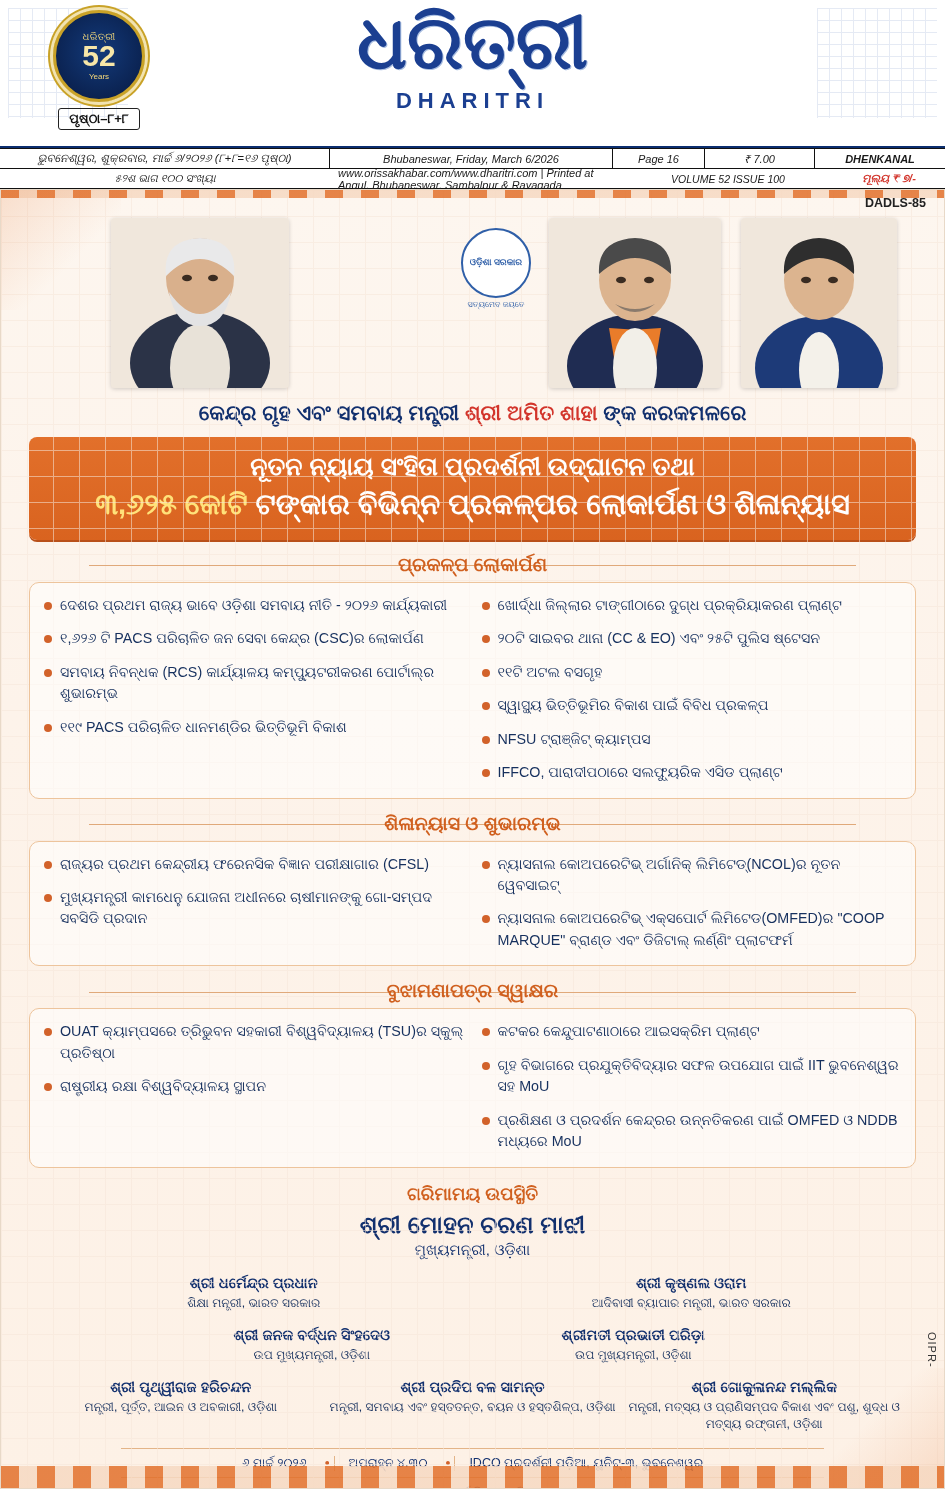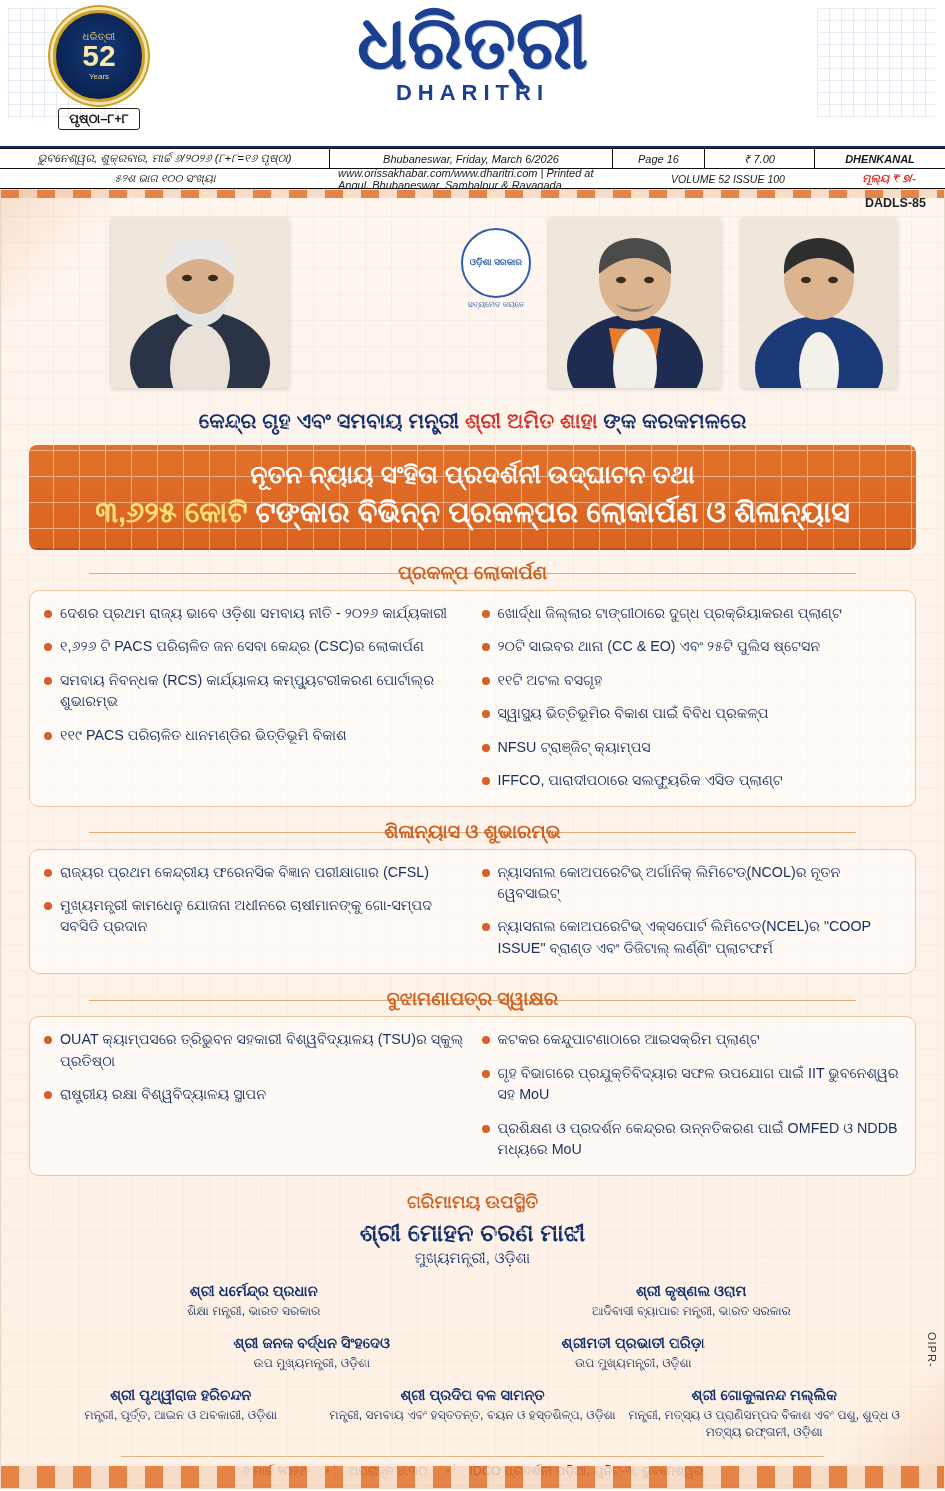--- a/index.html
+++ b/index.html
@@ -41,21 +41,21 @@
     border:1px solid #222; border-radius:3px;
     padding:2px 10px; font-size:13px; font-weight:bold; color:#111;
   }
   .logo-wrap { position:absolute; left:0; right:0; top:8px; text-align:center; }
   .logo-odia {
     font-size:74px; line-height:.95; font-weight:bold; color:#1b3f91;
     font-family:"Liberation Sans", sans-serif;
     text-shadow: 1px 1px 0 #a8bde0;
   }
   .logo-en {
-    font-size:22px; letter-spacing:6px; font-weight:bold; color:#1b3f91; margin-top:2px;
+    font-size:22px; letter-spacing:6px; font-weight:bold; color:#1b3f91; margin-top:10px;
   }
   .grid-deco { position:absolute; right:8px; top:8px; width:120px; height:110px;
     background-image: linear-gradient(#dfe6f2 1px, transparent 1px), linear-gradient(90deg,#dfe6f2 1px, transparent 1px);
     background-size: 12px 12px; opacity:.8;}
   .grid-deco.left { left:8px; right:auto; }
 
   
   .bar {
     border-top:1px solid #111; border-bottom:1px solid #111;
     display:flex; align-items:stretch; font-size:11px;
@@ -107,21 +107,21 @@
   .state-emblem { position:absolute; left:458px; top:16px; width:74px; height:86px; text-align:center;}
   .state-emblem .circ {
     width:70px;height:70px;border-radius:50%;margin:0 auto;
     border:2px solid #2f5fa8; background:#fff;
     display:flex;align-items:center;justify-content:center;
     color:#2f5fa8; font-size:9px; line-height:1.1; font-weight:bold;
   }
   .state-emblem .cap { font-size:8px; color:#2f5fa8; margin-top:2px;}
 
   .hdr-line {
-    text-align:center; margin-top:12px;
+    text-align:center; margin-top:4px;
     font-size:21px; font-weight:bold; color:#12306e;
   }
   .hdr-line .hl { color:#d2342b; }
 
   .banner {
     margin: 12px 28px 0 28px;
     background: linear-gradient(180deg,#e2702b 0%, #d9631f 100%);
     border-radius:8px;
     padding:14px 16px 16px;
     text-align:center; color:#fff;
@@ -361,21 +361,21 @@
               <span>ମୁଖ୍ୟମନ୍ତ୍ରୀ କାମଧେନୁ ଯୋଜନା ଅଧୀନରେ ଚାଷୀମାନଙ୍କୁ ଗୋ-ସମ୍ପଦ ସବସିଡି ପ୍ରଦାନ</span>
             </div>
         </div>
         <div class="col">
           <div class="li">
               <span class="dot"></span>
               <span>ନ୍ୟାସନାଲ କୋଅପରେଟିଭ୍ ଅର୍ଗାନିକ୍ ଲିମିଟେଡ୍(NCOL)ର ନୂତନ ୱେବସାଇଟ୍</span>
             </div>
           <div class="li">
               <span class="dot"></span>
-              <span>ନ୍ୟାସନାଲ କୋଅପରେଟିଭ୍ ଏକ୍ସପୋର୍ଟ ଲିମିଟେଡ(NCEL)ର "COOP ISSUE" ବ୍ରାଣ୍ଡ ଏବଂ ଡିଜିଟାଲ୍ ଲର୍ଣ୍ଣିଂ ପ୍ଲାଟଫର୍ମ</span>
+              <span>ନ୍ୟାସନାଲ କୋଅପରେଟିଭ୍ ଏକ୍ସପୋର୍ଟ ଲିମିଟେଡ(OMFED)ର "COOP MARQUE" ବ୍ରାଣ୍ଡ ଏବଂ ଡିଜିଟାଲ୍ ଲର୍ଣ୍ଣିଂ ପ୍ଲାଟଫର୍ମ</span>
             </div>
         </div>
       </div>
     </div>
 
     <div class="sect">
       <div class="sect-title"><span>ବୁଝାମଣାପତ୍ର ସ୍ୱାକ୍ଷର</span></div>
       <div class="box">
         <div class="col">
           <div class="li">

